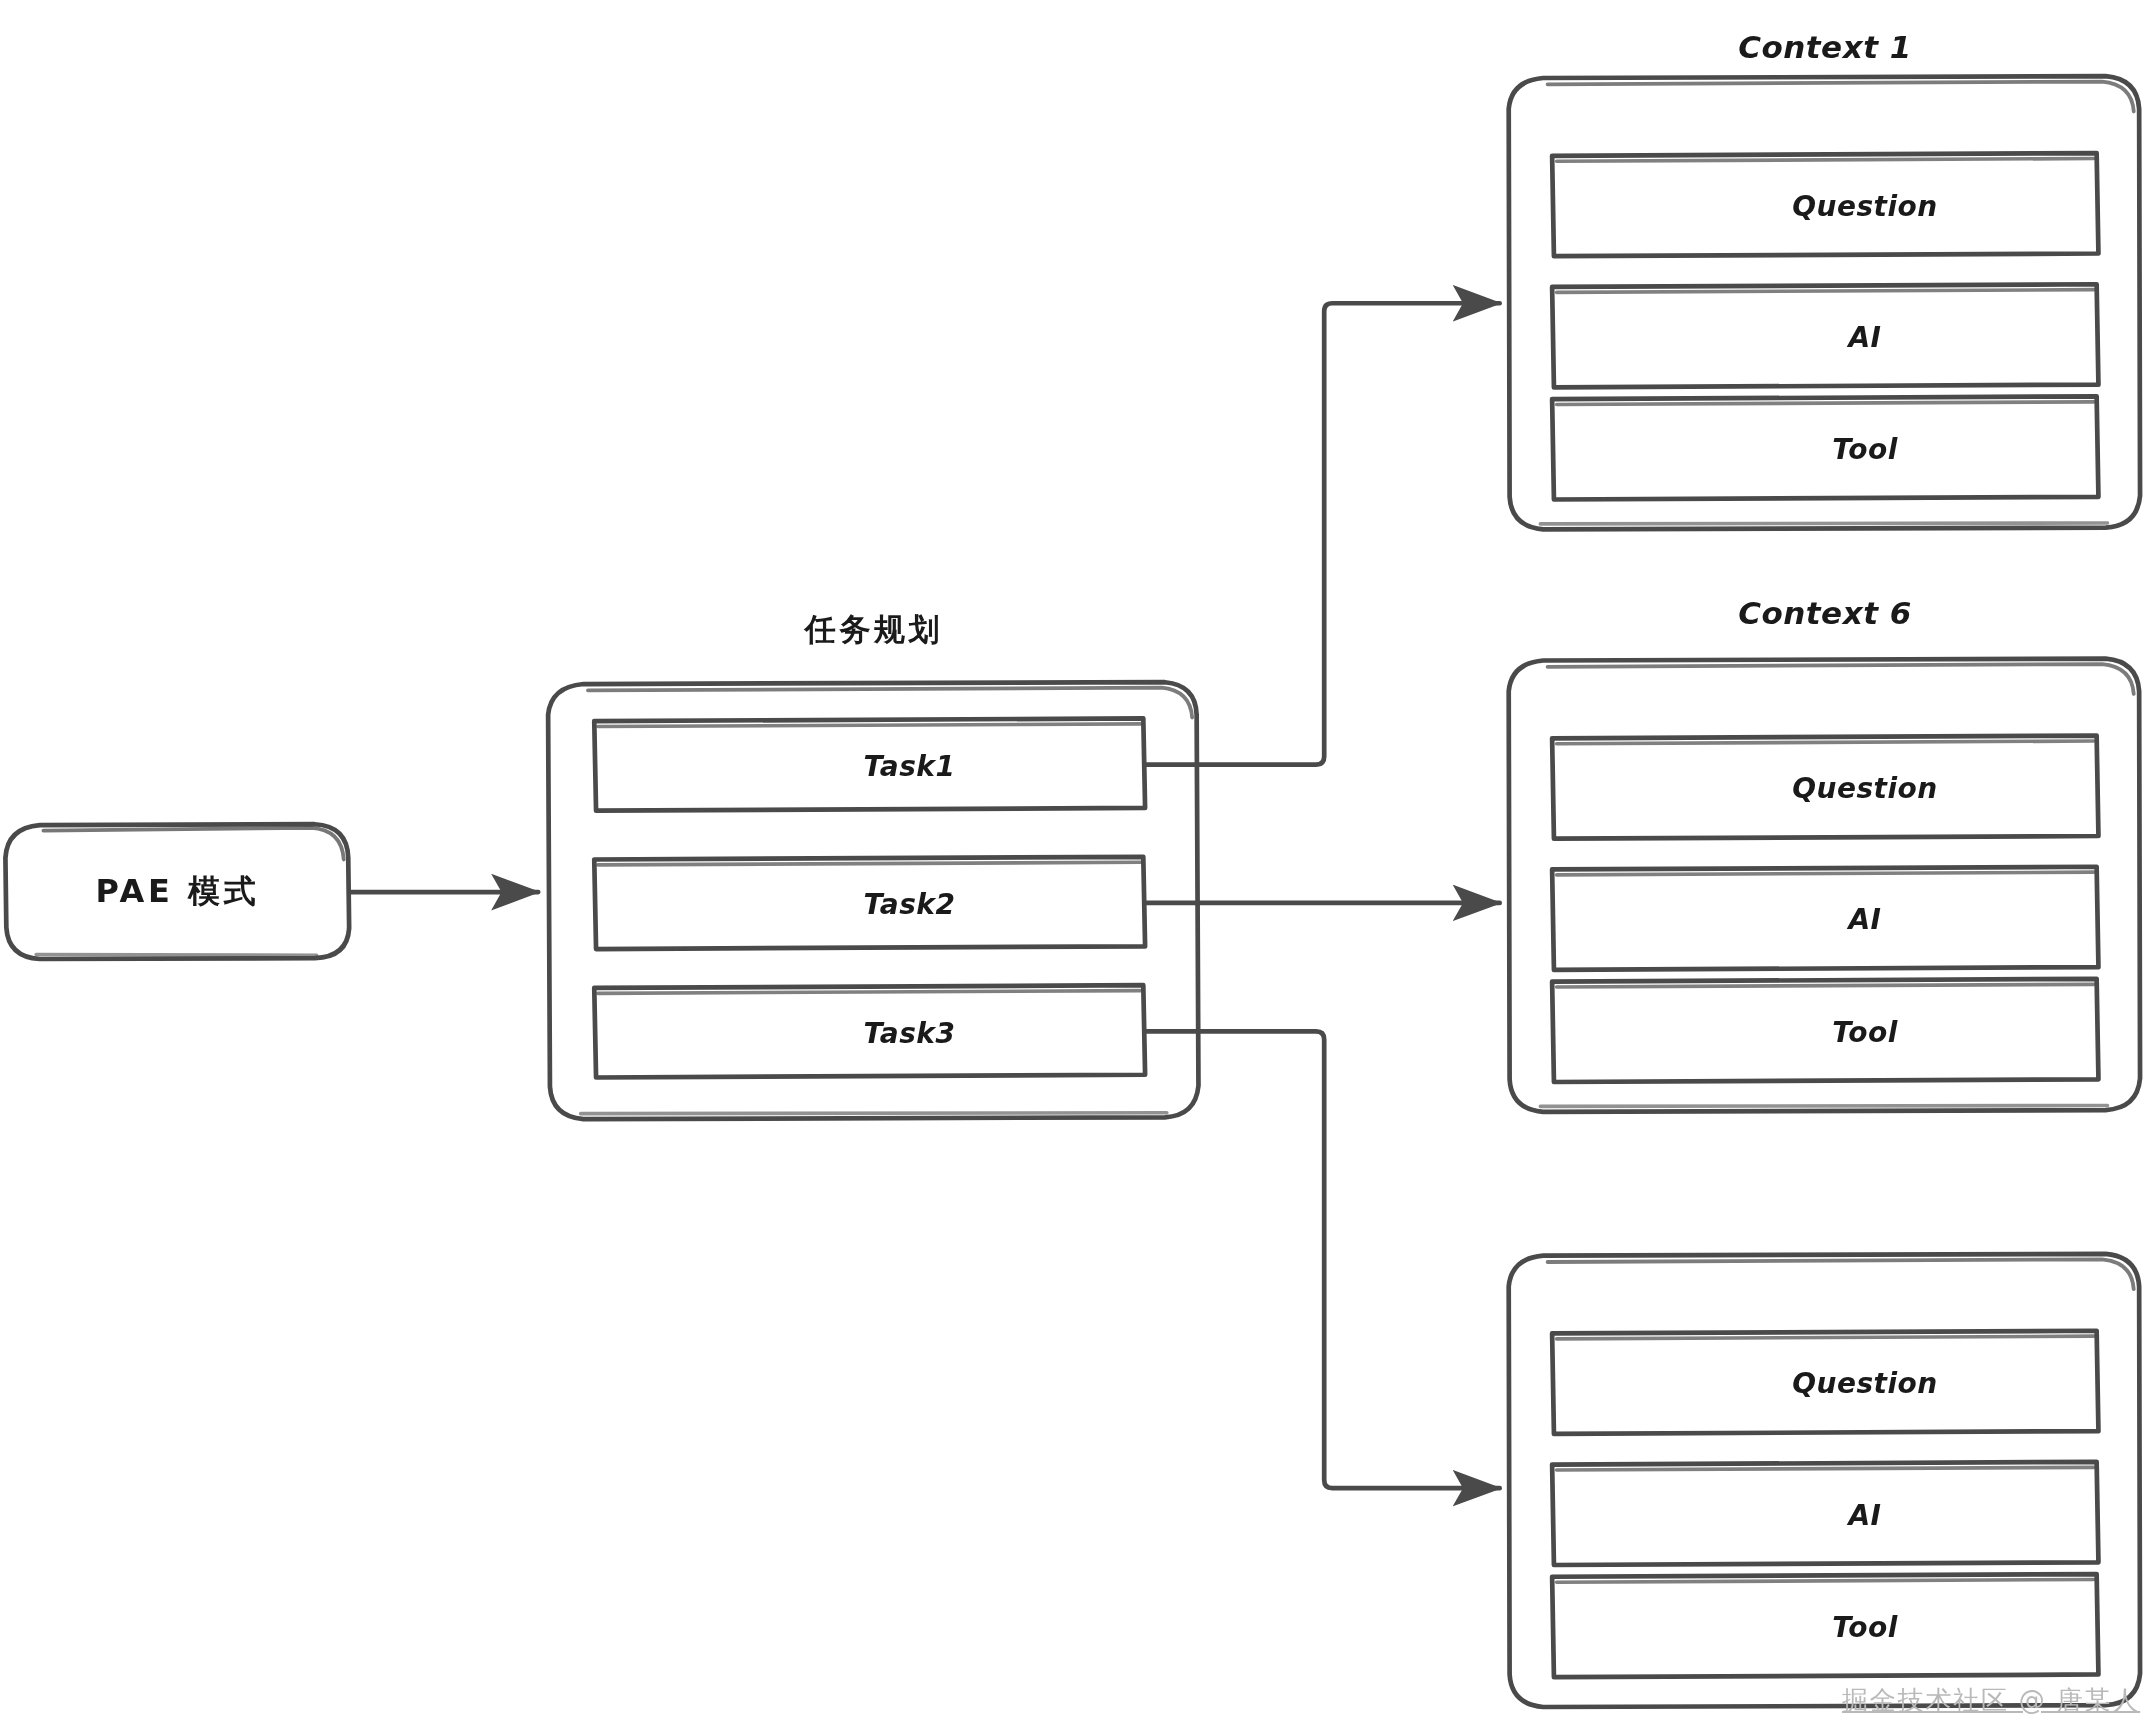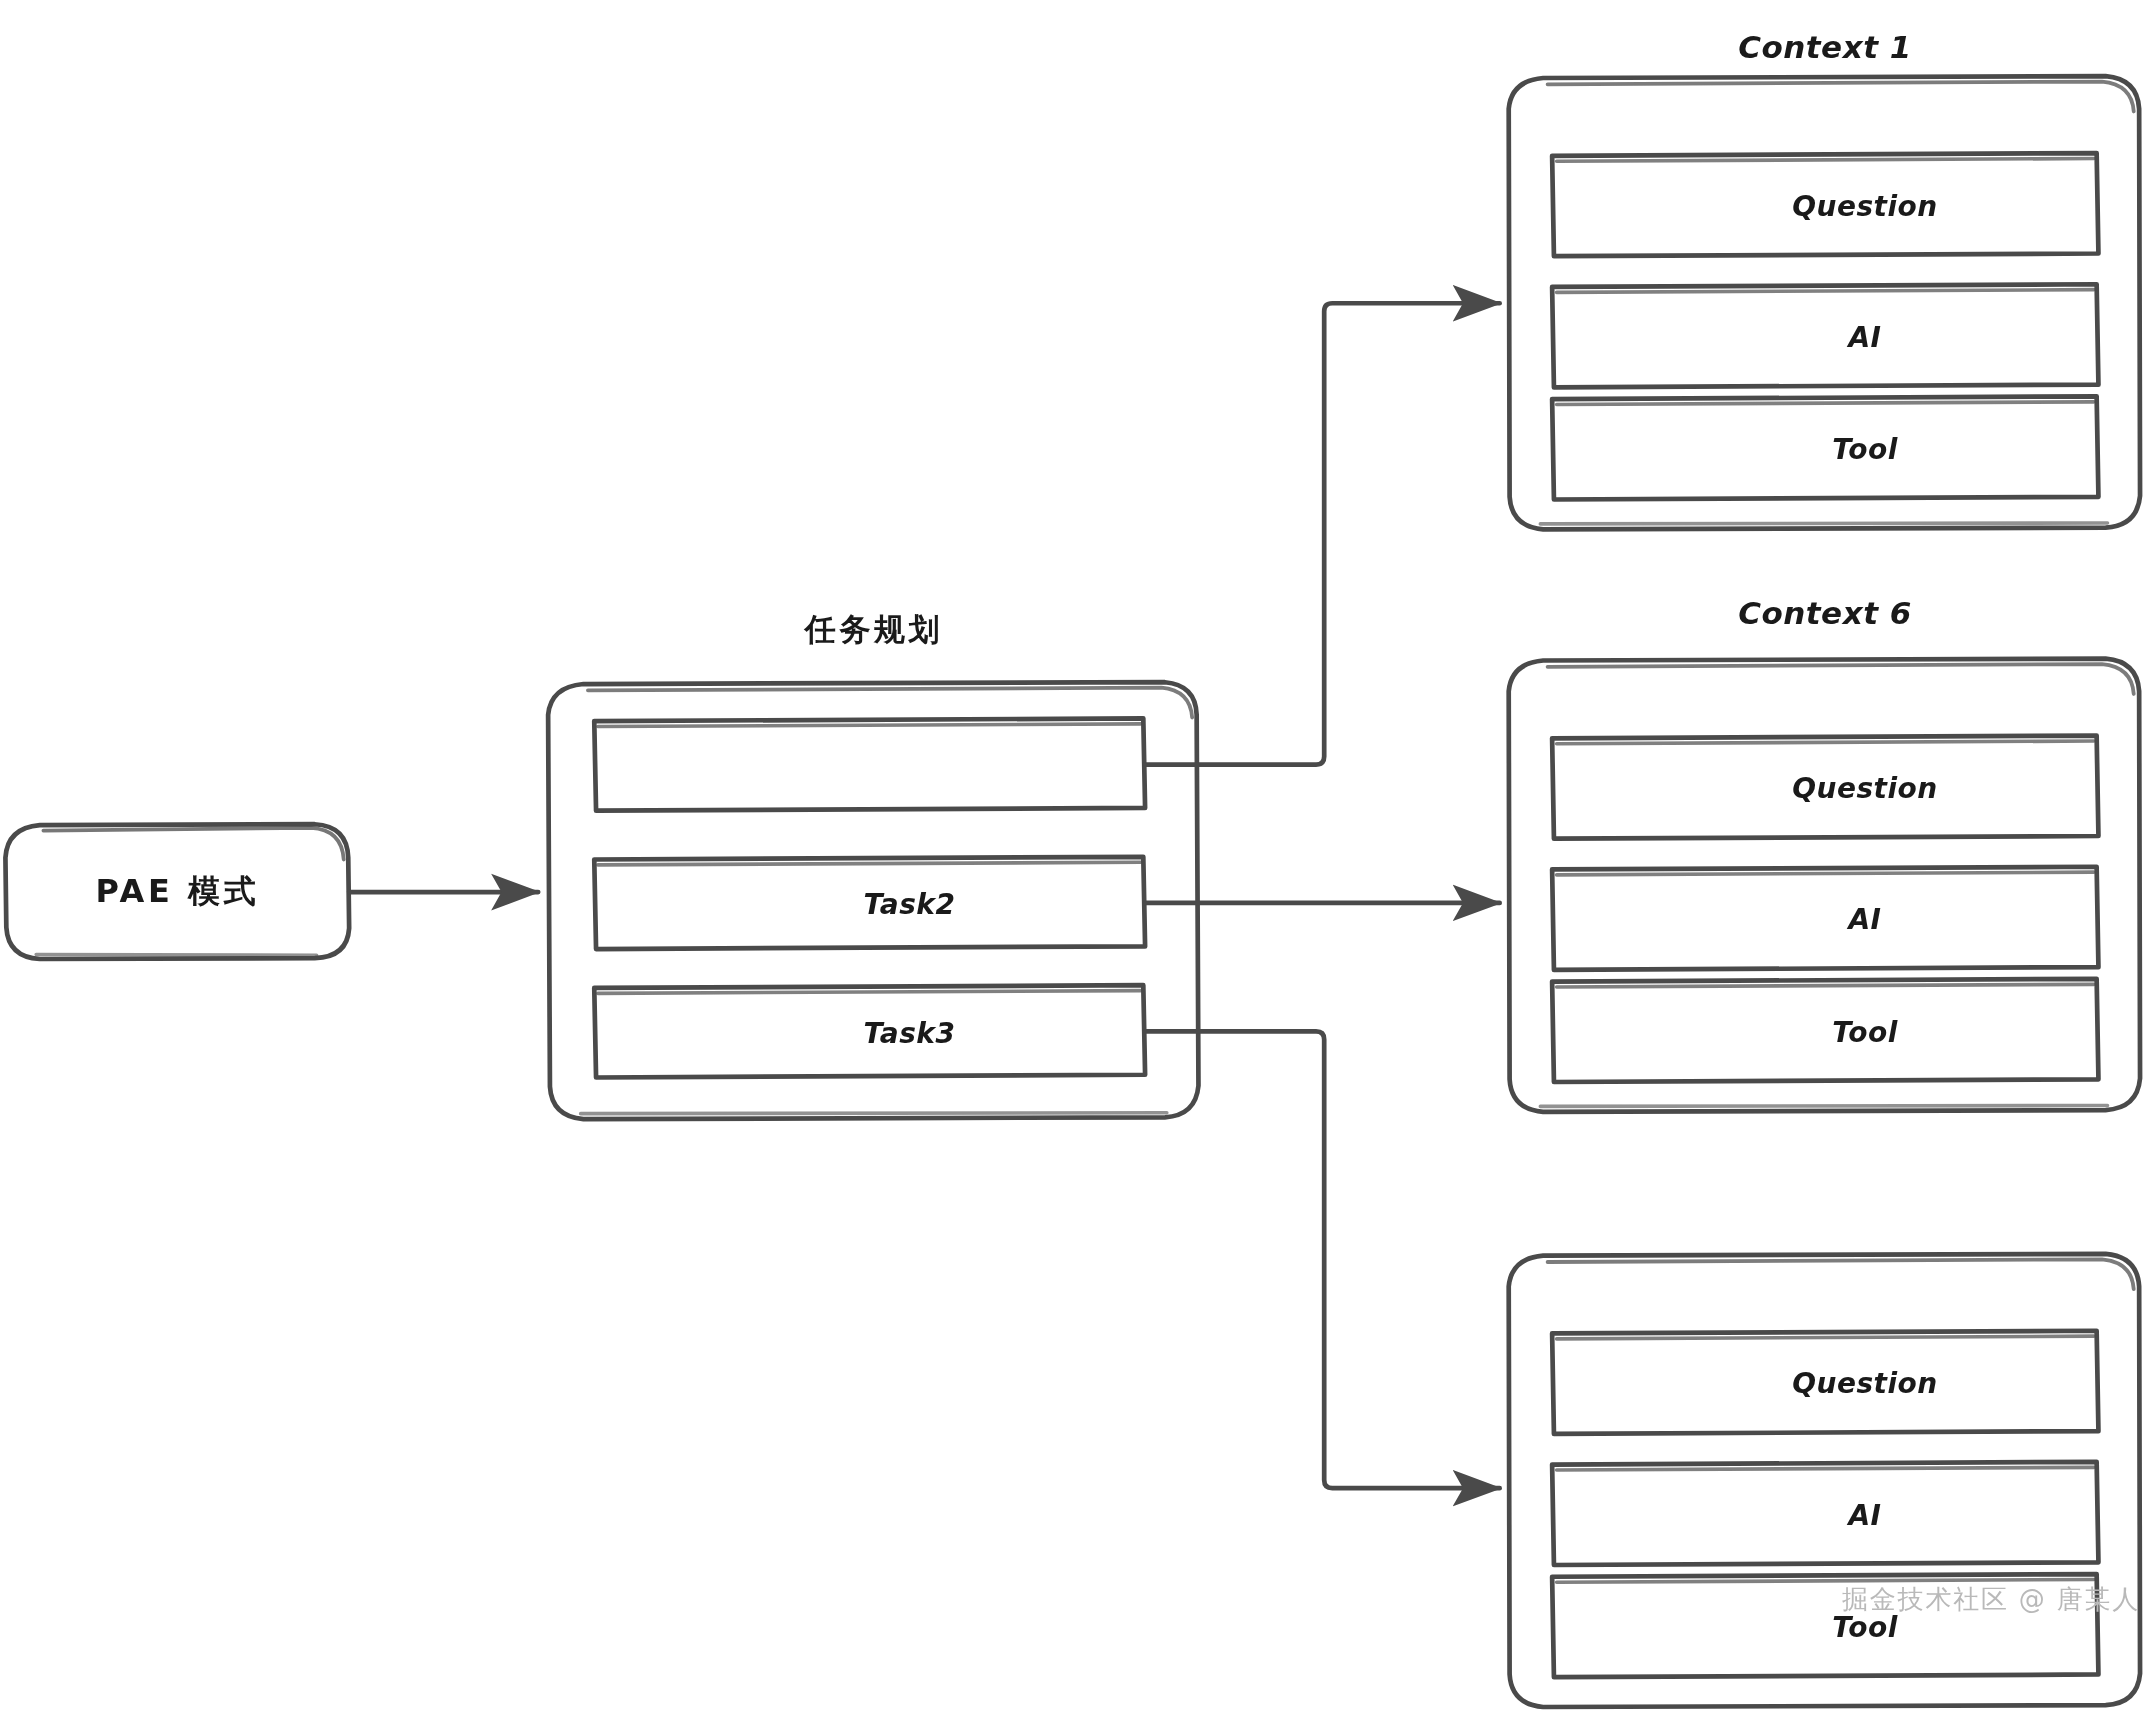--- a/index.html
+++ b/index.html
@@ -167,33 +167,34 @@
       <path d="M1266,998 L1658,998" marker-end="url(#arrowhead)"></path>
 
       <path d="M1266,1140 L1455,1140 Q1464,1140 1464,1149 L1464,1636 Q1464,1645 1473,1645 L1658,1645" marker-end="url(#arrowhead)"></path>
     </g>
   </svg>
 
   <div class="label pae-label cjk" style="left:5.4px; top:825px; width:344px; height:134px;">PAE 模式</div>
 
   <div class="label title-label cjk" style="left:639px; top:604px; width:470px; height:52px;text-align:right;">任务规划</div>
 
+  <div class="label box-label" style="left:594px; top:721px; width:551px; height:90px;">Task1</div>
   <div class="label box-label" style="left:594px; top:859px; width:551px; height:90px;">Task2</div>
   <div class="label box-label" style="left:594px; top:988px; width:551px; height:90px;">Task3</div>
 
   <div class="label title-label" style="left:1599px; top:21px; width:452px; height:52px;">Context 1</div>
   <div class="label box-label" style="left:1552px; top:156px; width:546px; height:100px;">Question</div>
   <div class="label box-label" style="left:1552px; top:287px; width:546px; height:100px;">AI</div>
   <div class="label box-label" style="left:1552px; top:399px; width:546px; height:100px;">Tool</div>
 
   <div class="label title-label" style="left:1599px; top:587px; width:452px; height:52px;">Context 6</div>
   <div class="label box-label" style="left:1552px; top:738px; width:546px; height:100px;">Question</div>
   <div class="label box-label" style="left:1552px; top:869px; width:546px; height:100px;">AI</div>
   <div class="label box-label" style="left:1552px; top:982px; width:546px; height:100px;">Tool</div>
 
   <div class="label box-label" style="left:1552px; top:1333px; width:546px; height:100px;">Question</div>
   <div class="label box-label" style="left:1552px; top:1465px; width:546px; height:100px;">AI</div>
   <div class="label box-label" style="left:1552px; top:1577px; width:546px; height:100px;">Tool</div>
 
-  <div class="watermark" style="left:1842px; top:1582px;">掘金技术社区 @ 唐某人</div>
+  <div class="watermark" style="left:1842px; top:1683px;text-decoration:underline;">掘金技术社区 @ 唐某人</div>
 
 </div>
 
 
 </body></html>

